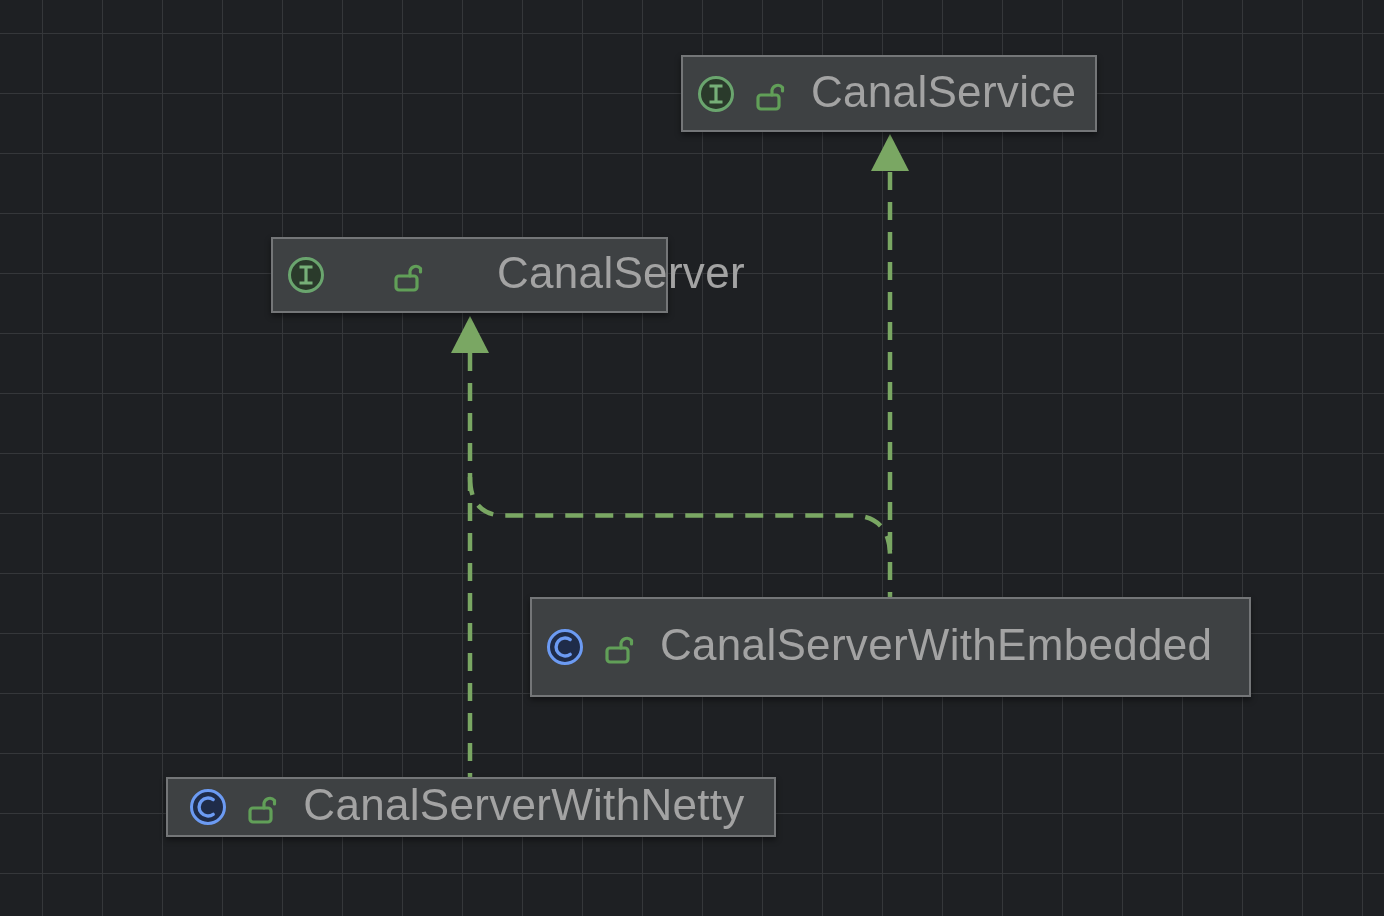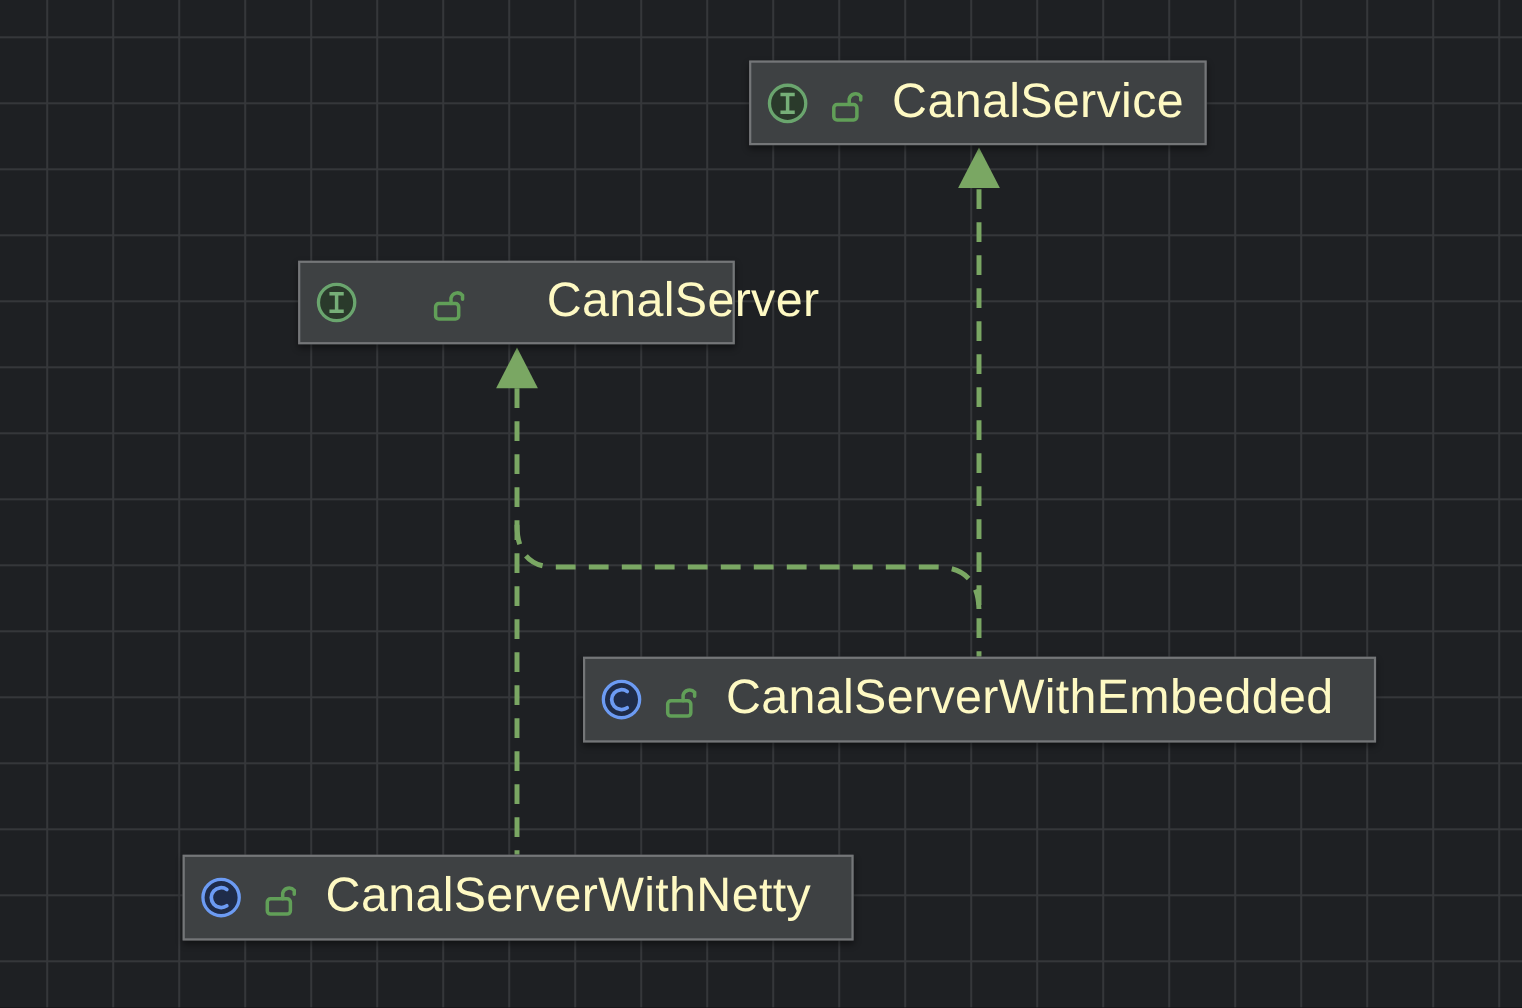--- a/index.html
+++ b/index.html
@@ -39,28 +39,28 @@
     padding-left:13px;
     white-space:nowrap;
   }
   .uml-node .kind-icon{flex:0 0 auto;}
   .uml-node .lock-icon{flex:0 0 auto;margin-left:19px;}
   .uml-node .node-label{
     margin-left:26px;
     margin-right:22px;
     font-size:44px;
     letter-spacing:0.3px;
-    color:#fef9c3;
+    color:#a3a3a3;
     line-height:1;
     padding-bottom:4px;
   }
   .node-service {left:681px;top:55px;width:416px;height:77px;}
   .node-server  {left:271px;top:237px;width:397px;height:76px;gap:48px;}
-  .node-embedded{left:530px;top:597px;width:721px;height:78px;}
-  .node-netty   {left:166px;top:777px;width:610px;height:78px;}
+  .node-embedded{left:530px;top:597px;width:721px;height:100px;}
+  .node-netty   {left:166px;top:777px;width:610px;height:60px;justify-content:center;}
 </style>
 </head>
 <body>
 
 <div class="canvas">
 
   <svg class="edges" viewBox="0 0 1384 916">
 
     <path class="edge" d="M 470 353 L 470 777"></path>
     <polygon class="arrowhead" points="470,316 451,353 489,353"></polygon>

